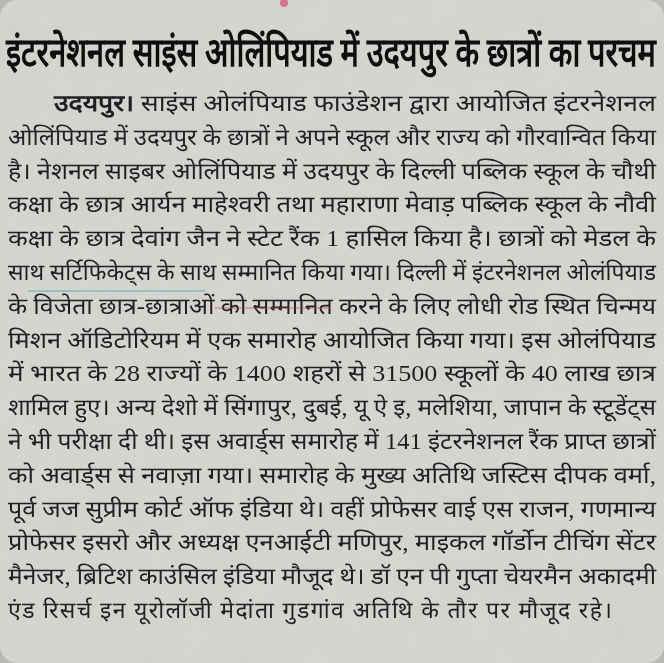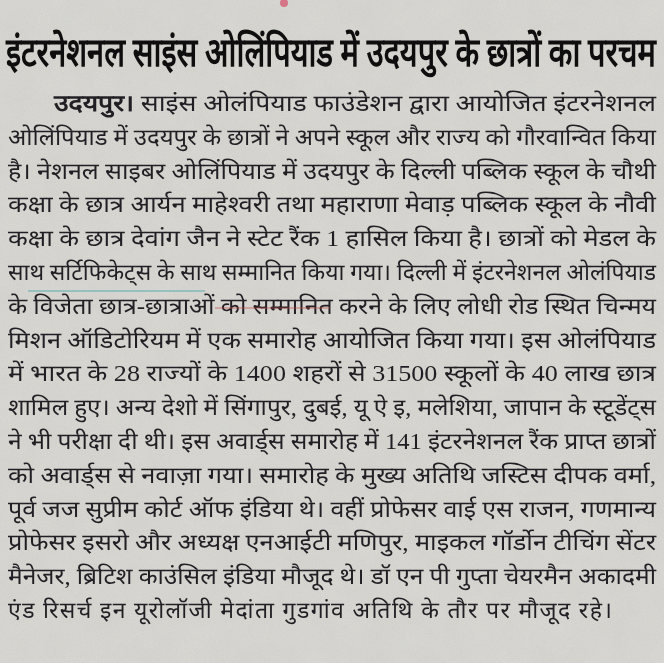--- a/index.html
+++ b/index.html
@@ -7,20 +7,21 @@
     padding: 0;
     background: #b9b8b4;
     font-family: "Liberation Serif", serif;
   }
   .clip {
     position: relative;
     width: 664px;
     height: 663px;
     background: #a3a3a3;
     overflow: hidden;
+    border-radius: 17px;
   }
   .clip svg { display: block; }
   .headline-text {
     font-family: "Liberation Serif", serif;
     font-weight: 700;
     font-size: 40px;
     fill: #0f0e0f;
   }
   .body-text {
     font-family: "Liberation Serif", serif;

